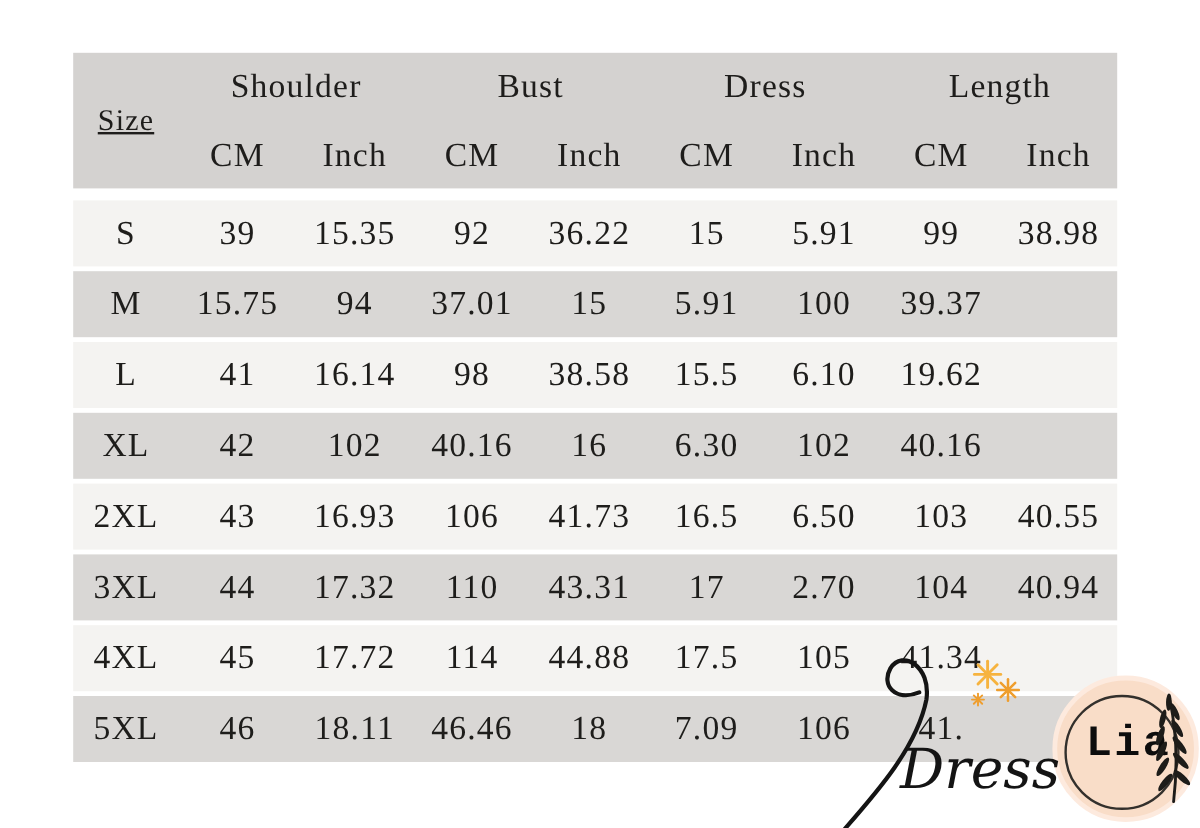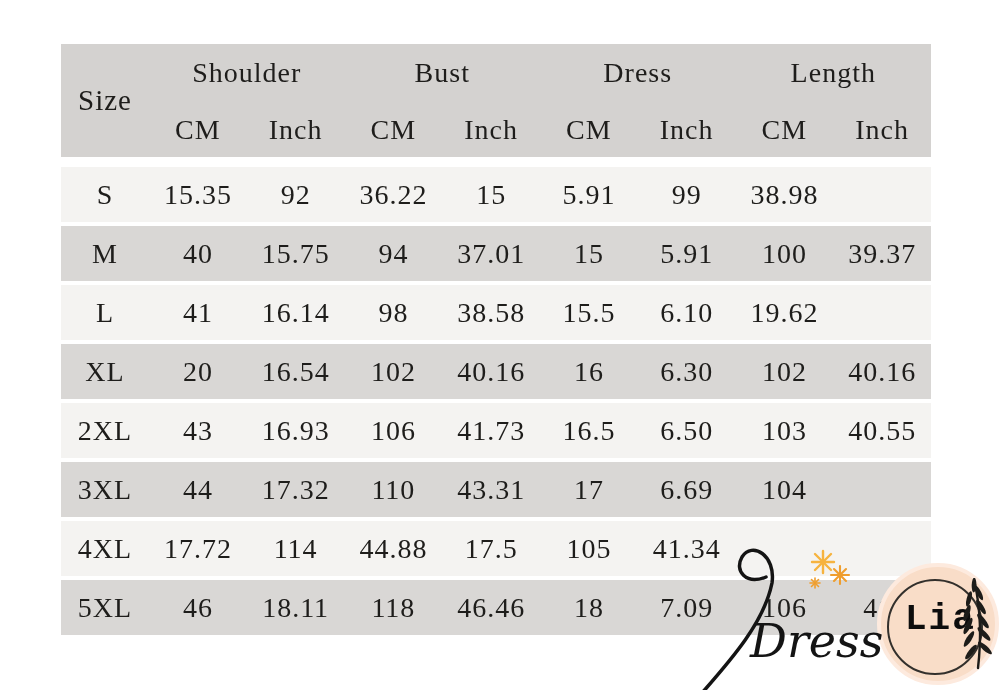--- a/index.html
+++ b/index.html
@@ -12,21 +12,21 @@
   }
   .size-table { position:absolute; left:61px; top:44px; width:870px; }
   .thead {
     display:grid; grid-template-columns:88px repeat(8,1fr);
     grid-template-rows:58px 55px; height:113px;
     background:var(--header-bg,#d4d2d0);
   }
   .corner-cell {
     grid-column:1; grid-row:1 / 3;
     display:flex; align-items:center; justify-content:center;
-    font-size:29px; letter-spacing:1px;
+    font-size:25px; letter-spacing:1px;text-decoration:underline;
   }
   .group-cell, .sub-cell, .cell {
     display:flex; align-items:center; justify-content:center;
     font-size:28px; letter-spacing:1px;
   }
   #table-body { margin-top:10px; }
   .trow {
     display:grid; grid-template-columns:88px repeat(8,1fr);
     height:55px; margin-top:4px;
   }
@@ -84,53 +84,52 @@
         <div class="sub-cell" style="grid-area: 2 / 5;">Inch</div>
         <div class="sub-cell" style="grid-area: 2 / 6;">CM</div>
         <div class="sub-cell" style="grid-area: 2 / 7;">Inch</div>
         <div class="sub-cell" style="grid-area: 2 / 8;">CM</div>
         <div class="sub-cell" style="grid-area: 2 / 9;">Inch</div>
       </div>
     <div id="table-body">
 
     <div class="trow light">
           <div class="cell">S</div>
+          <div class="cell">39</div>
           <div class="cell">15.35</div>
           <div class="cell">92</div>
           <div class="cell">36.22</div>
           <div class="cell">15</div>
           <div class="cell">5.91</div>
           <div class="cell">99</div>
           <div class="cell">38.98</div>
         </div>
         <div class="trow dark">
           <div class="cell">M</div>
-          <div class="cell">40</div>
           <div class="cell">15.75</div>
           <div class="cell">94</div>
           <div class="cell">37.01</div>
           <div class="cell">15</div>
           <div class="cell">5.91</div>
           <div class="cell">100</div>
           <div class="cell">39.37</div>
         </div>
         <div class="trow light">
           <div class="cell">L</div>
           <div class="cell">41</div>
           <div class="cell">16.14</div>
           <div class="cell">98</div>
           <div class="cell">38.58</div>
           <div class="cell">15.5</div>
           <div class="cell">6.10</div>
           <div class="cell">19.62</div>
         </div>
         <div class="trow dark">
           <div class="cell">XL</div>
-          <div class="cell">20</div>
-          <div class="cell">16.54</div>
+          <div class="cell">42</div>
           <div class="cell">102</div>
           <div class="cell">40.16</div>
           <div class="cell">16</div>
           <div class="cell">6.30</div>
           <div class="cell">102</div>
           <div class="cell">40.16</div>
         </div>
         <div class="trow light">
           <div class="cell">2XL</div>
           <div class="cell">43</div>
@@ -142,37 +141,38 @@
           <div class="cell">103</div>
           <div class="cell">40.55</div>
         </div>
         <div class="trow dark">
           <div class="cell">3XL</div>
           <div class="cell">44</div>
           <div class="cell">17.32</div>
           <div class="cell">110</div>
           <div class="cell">43.31</div>
           <div class="cell">17</div>
-          <div class="cell">6.69</div>
+          <div class="cell">2.70</div>
           <div class="cell">104</div>
+          <div class="cell">40.94</div>
         </div>
         <div class="trow light">
           <div class="cell">4XL</div>
+          <div class="cell">45</div>
           <div class="cell">17.72</div>
           <div class="cell">114</div>
           <div class="cell">44.88</div>
           <div class="cell">17.5</div>
           <div class="cell">105</div>
           <div class="cell">41.34</div>
         </div>
         <div class="trow dark">
           <div class="cell">5XL</div>
           <div class="cell">46</div>
           <div class="cell">18.11</div>
-          <div class="cell">118</div>
           <div class="cell">46.46</div>
           <div class="cell">18</div>
           <div class="cell">7.09</div>
           <div class="cell">106</div>
           <div class="cell">41.</div>
         </div>
       </div>
   </div>
 
   <div class="watermark">

